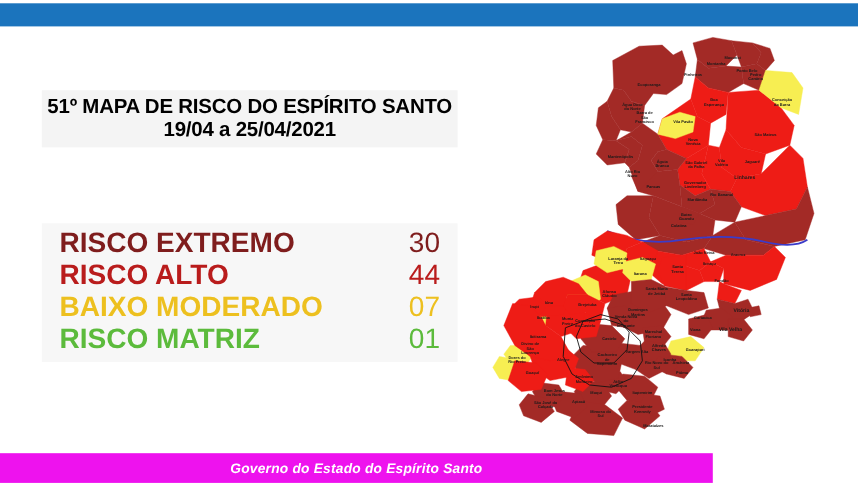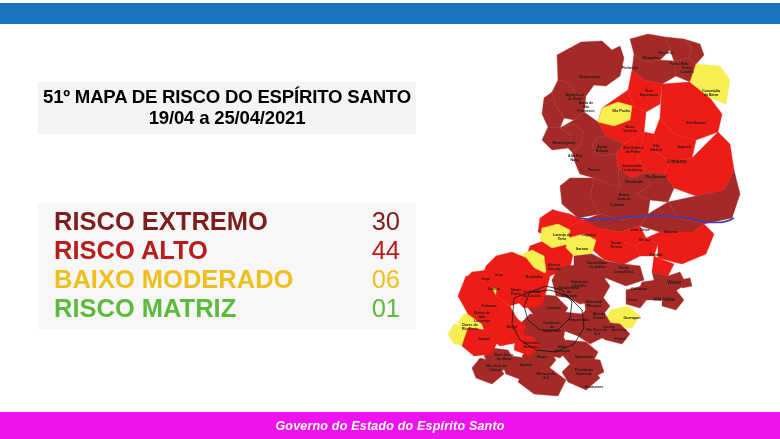--- a/index.html
+++ b/index.html
@@ -99,21 +99,21 @@
     text-anchor: middle;
     pointer-events: none;
   }
   .mlabel.big { font-size: 4.6px; }
 
   
   #footer-bar {
     position: absolute;
     left: 0;
     bottom: 0;
-    width: 780px;
+    width: 648px;
     height: 27px;
     background: #ee12ee;
     display: flex;
     align-items: center;
     justify-content: center;
   }
   #footer-text {
     color: #ffffff;
     font-style: italic;
     font-weight: bold;
@@ -135,21 +135,21 @@
   <div class="legend-row lvl-extremo">
     <span class="legend-label">RISCO EXTREMO</span>
     <span class="legend-count">30</span>
   </div>
   <div class="legend-row lvl-alto">
     <span class="legend-label">RISCO ALTO</span>
     <span class="legend-count">44</span>
   </div>
   <div class="legend-row lvl-moderado">
     <span class="legend-label">BAIXO MODERADO</span>
-    <span class="legend-count">06</span>
+    <span class="legend-count">07</span>
   </div>
   <div class="legend-row lvl-baixo">
     <span class="legend-label">RISCO MATRIZ</span>
     <span class="legend-count">01</span>
   </div>
 </div>
 
 <div id="map-wrap">
   <svg id="map-svg" viewBox="0 0 320 380" preserveAspectRatio="xMidYMid meet">
 

